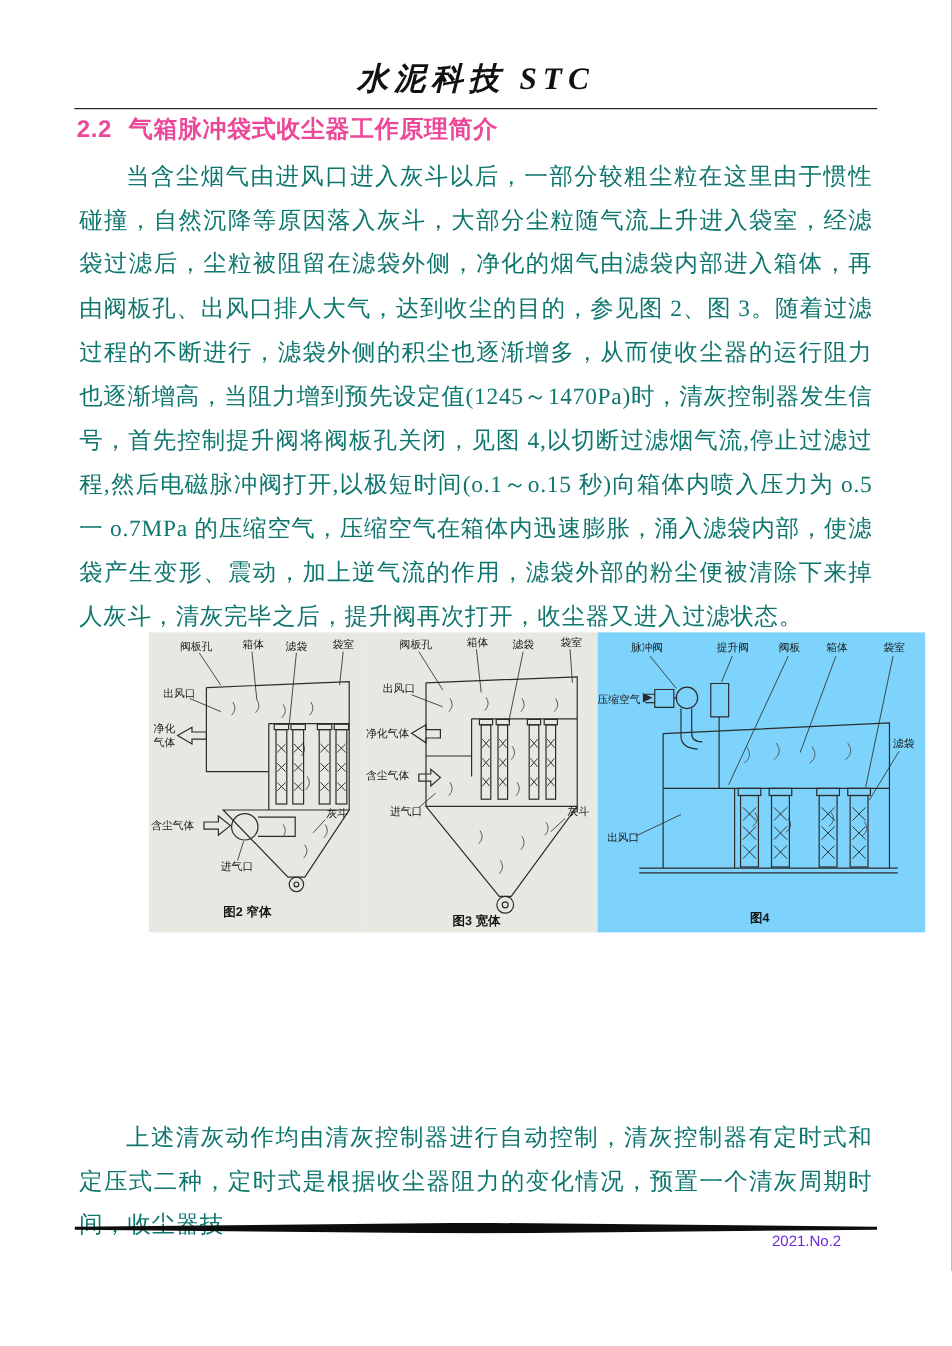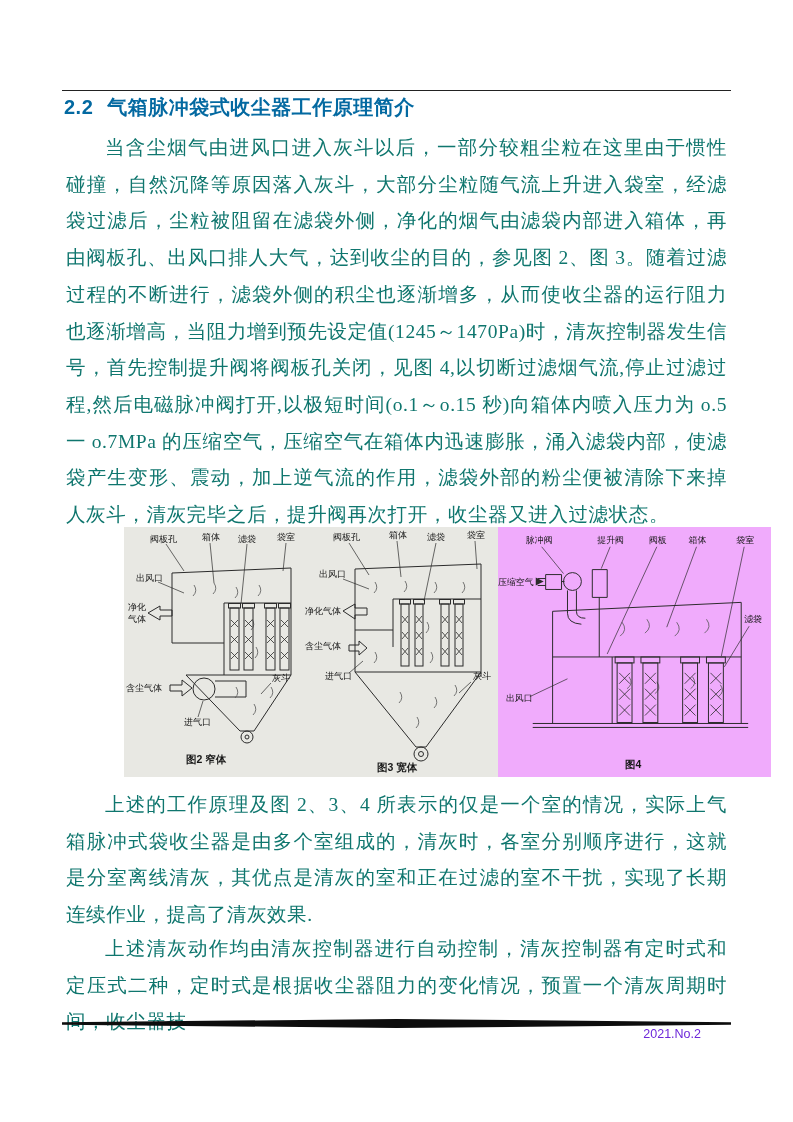--- a/index.html
+++ b/index.html
@@ -8,36 +8,36 @@
     font-family:"Liberation Serif","DejaVu Serif",serif;color:#1f1f1f;overflow:hidden;
   }
   .journal-header{
     position:absolute;top:48px;left:0;width:100%;text-align:center;
     font-size:26px;font-style:italic;font-weight:bold;letter-spacing:5px;color:#111;
   }
   .header-rule{position:absolute;top:90px;left:62px;width:669px;height:1px;background:#222;}
   .section-heading{
     position:absolute;top:94px;left:64px;width:669px;
     font-family:"Liberation Sans","DejaVu Sans",sans-serif;
-    font-size:20px;font-weight:bold;color:#0369a1;letter-spacing:0.5px;
+    font-size:20px;font-weight:bold;color:#ec4899;letter-spacing:0.5px;
   }
   .section-heading .num{margin-right:14px;}
   .body-par{
     position:absolute;left:66px;width:661px;margin:0;
     font-size:19.5px;line-height:36.7px;text-align:justify;text-align-last:left;
     text-indent:2em;letter-spacing:0.6px;color:#0f766e;
   }
   #par1{top:130px;}
   #par2{top:787px;}
   #par3{top:931px;}
   .figure-strip{position:absolute;top:527px;left:88px;width:647px;height:250px;display:flex;padding-left:36px;}
   .fig-panel{height:250px;}
   .fig-panel.f2{width:180px;background:#e8e8e3;}
   .fig-panel.f3{width:194px;background:#e8e8e3;}
-  .fig-panel.f4{width:273px;background:#f0abfc;}
+  .fig-panel.f4{width:273px;background:#7dd3fc;}
   svg{display:block;}
   .ln{stroke:#2b2b2b;fill:none;stroke-width:1;}
   .ld{stroke:#2b2b2b;fill:none;stroke-width:0.7;}
   .flow{stroke:#555;fill:none;stroke-width:0.8;}
   svg text{font-family:"Liberation Sans","DejaVu Sans",sans-serif;font-size:9px;fill:#161616;}
   svg text.cap{font-size:10.5px;font-weight:bold;}
   .footer-bar{
     position:absolute;top:1019px;left:62px;width:669px;height:9px;background:#0d0d0d;
     clip-path:polygon(0 36%,50% 0,100% 36%,100% 64%,50% 100%,0 64%);
   }
@@ -48,20 +48,21 @@
   .footer-issue{
     position:absolute;top:1027px;right:92px;
     font-family:"Liberation Sans","DejaVu Sans",sans-serif;font-size:12.5px;color:#6d28d9;
   }
 </style>
 </head>
 <body>
 
 <div class="page">
 
+  <div class="journal-header">水泥科技 STC</div>
   <div class="header-rule"></div>
 
   <div class="section-heading">
     <span class="num">2.2</span><span>气箱脉冲袋式收尘器工作原理简介</span>
   </div>
 
   <p class="body-par" id="par1">当含尘烟气由进风口进入灰斗以后，一部分较粗尘粒在这里由于惯性碰撞，自然沉降等原因落入灰斗，大部分尘粒随气流上升进入袋室，经滤袋过滤后，尘粒被阻留在滤袋外侧，净化的烟气由滤袋内部进入箱体，再由阀板孔、出风口排人大气，达到收尘的目的，参见图 2、图 3。随着过滤过程的不断进行，滤袋外侧的积尘也逐渐增多，从而使收尘器的运行阻力也逐渐增高，当阻力增到预先设定值(1245～1470Pa)时，清灰控制器发生信号，首先控制提升阀将阀板孔关闭，见图 4,以切断过滤烟气流,停止过滤过程,然后电磁脉冲阀打开,以极短时间(o.1～o.15 秒)向箱体内喷入压力为 o.5 一 o.7MPa 的压缩空气，压缩空气在箱体内迅速膨胀，涌入滤袋内部，使滤袋产生变形、震动，加上逆气流的作用，滤袋外部的粉尘便被清除下来掉人灰斗，清灰完毕之后，提升阀再次打开，收尘器又进入过滤状态。</p>
 
   <div class="figure-strip">
 
@@ -181,19 +182,18 @@
         <text x="240" y="15">袋室</text>
         <text x="0" y="58">压缩空气</text>
         <text x="248" y="95">滤袋</text>
         <text x="8" y="174">出风口</text>
         <text class="cap" x="128" y="242">图4</text>
       </svg>
     </div>
 
   </div>
 
-  <p class="body-par" id="par2">上述的工作原理及图 2、3、4 所表示的仅是一个室的情况，实际上气箱脉冲式袋收尘器是由多个室组成的，清灰时，各室分别顺序进行，这就是分室离线清灰，其优点是清灰的室和正在过滤的室不干扰，实现了长期连续作业，提高了清灰效果.</p>
   <p class="body-par" id="par3">上述清灰动作均由清灰控制器进行自动控制，清灰控制器有定时式和定压式二种，定时式是根据收尘器阻力的变化情况，预置一个清灰周期时间，收尘器技</p>
 
   <div class="footer-bar"></div>
   <div class="footer-issue">2021.No.2</div>
 
 </div>
 
 </body></html>

